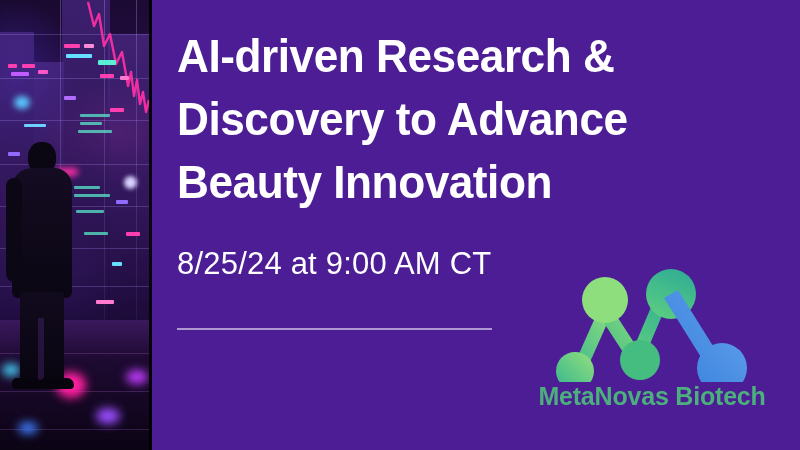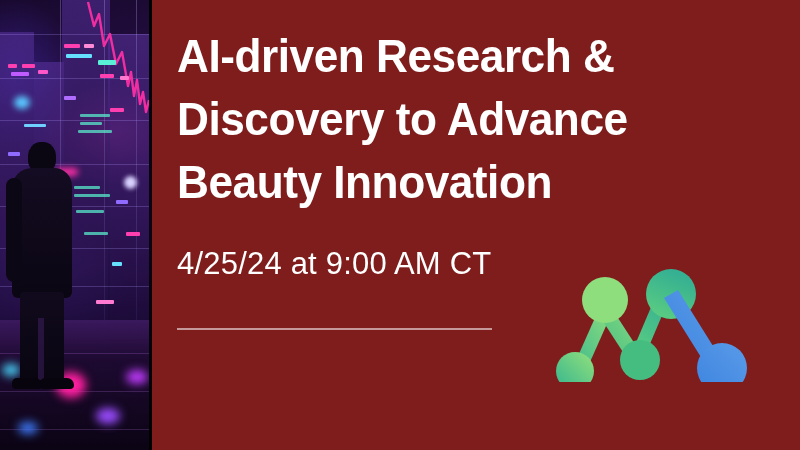--- a/index.html
+++ b/index.html
@@ -5,21 +5,21 @@
   * { margin:0; padding:0; box-sizing:border-box; }
   html, body { width:800px; height:450px; overflow:hidden; }
   body {
     background:#000;
     font-family:"Liberation Sans", sans-serif;
     -webkit-font-smoothing:antialiased;
   }
   .banner {
     position:relative;
     width:800px; height:450px;
-    background:#7f1d1d;
+    background:#4c1d95;
     overflow:hidden;
   }
 
   
   .hero-panel {
     position:absolute;
     left:0; top:0;
     width:152px; height:450px;
     overflow:hidden;
     background:#0a0415;
@@ -266,21 +266,21 @@
   </div>
 
   <div class="content">
 
     <div class="headline">
       <span class="hl-line">AI-driven Research &amp;</span>
       <span class="hl-line">Discovery to Advance</span>
       <span class="hl-line">Beauty Innovation</span>
     </div>
 
-    <div class="datetime">4/25/24 at 9:00 AM CT</div>
+    <div class="datetime">8/25/24 at 9:00 AM CT</div>
 
     <div class="cta-rule"></div>
     <div class="cta">
     </div>
 
 
     <div class="logo">
       <svg class="logo-mark" viewBox="0 0 240 120">
         <defs>
           <linearGradient id="gGreenA" x1="0" y1="1" x2="1" y2="0">
@@ -316,16 +316,17 @@
           <circle cx="139" cy="32" r="25" fill="url(#gTeal)"></circle>
         </g>
 
         <g>
           <path d="M146,28 L196,108 L182,116 L132,36 Z" fill="url(#gBlue)"></path>
           <circle cx="190" cy="106" r="25" fill="url(#gBlue)"></circle>
         </g>
 
         <circle cx="108" cy="98" r="20" fill="#45bd80"></circle>
       </svg>
+      <div class="logo-text">MetaNovas Biotech</div>
     </div>
 
   </div>
 </div>
 
 </body></html>

